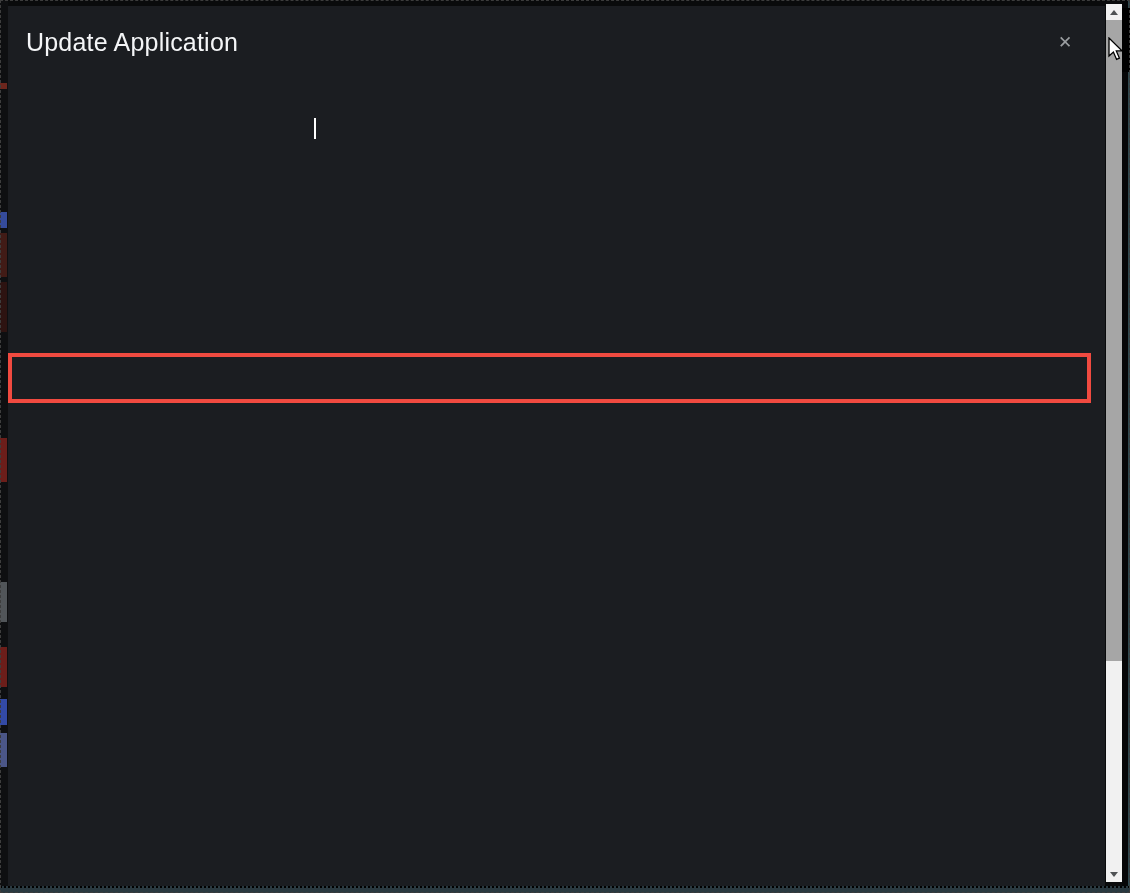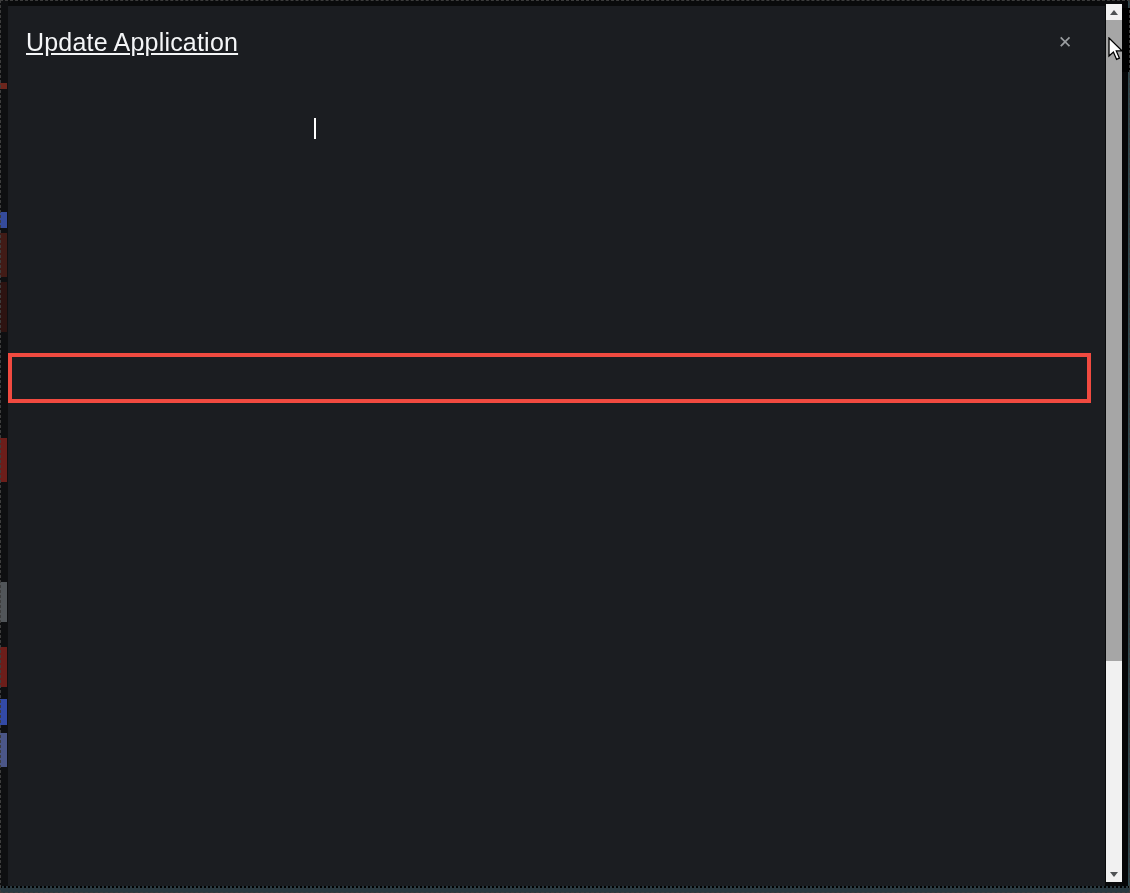--- a/index.html
+++ b/index.html
@@ -10,21 +10,21 @@
   
   .marquee { position:absolute; inset:0; border:1px dashed #3d3d3d; pointer-events:none; z-index:60; }
   .left-strip { position:absolute; left:0; top:0; width:8px; height:893px; background:#0e0f11; z-index:1; }
   .frag { position:absolute; left:0; width:7px; opacity:.85; }
   .right-strip { position:absolute; left:1122px; top:0; width:8px; height:893px; background:#060607; z-index:5; }
   .right-edge-line { position:absolute; left:1128px; top:0; width:2px; height:893px; background:#31484e; z-index:6; }
   .bottom-strip { position:absolute; left:0; top:886px; width:1130px; height:7px; background:#2a3940; border-top:2px dotted #000; z-index:55; }
 
   
   .modal { position:absolute; left:8px; top:6px; width:1097px; height:880px; background:#1b1d21; z-index:2; }
-  .title { position:absolute; left:18px; top:22px; font-size:25px; font-weight:500; color:#f4f5f7; letter-spacing:.2px;text-decoration:underline; }
+  .title { position:absolute; left:18px; top:22px; font-size:25px; font-weight:500; color:#f4f5f7; letter-spacing:.2px; }
   .close-x { position:absolute; left:1050px; top:26px; font-size:17px; color:#9a9da0; cursor:default; }
 
   .lbl { position:absolute; font-size:14px; font-weight:bold; color:#f2f4f6; white-space:nowrap; }
   .req { color:#c9190b; font-weight:bold; margin-left:5px; font-size:13px; }
   .helper { position:absolute; font-size:14px; color:#d0d3d7; white-space:nowrap; }
 
   .field { position:absolute; background:#1f2226; border:1px solid #383c41; border-bottom:1px solid #6a6e73;
            color:#f6f7f8; font-size:16px; font-family:"Liberation Sans", sans-serif; padding:0 12px; outline:none; }
   input.field { height:36px; }
   .field.focused { border:2px solid #f2f2f2; border-radius:3px; background:#1d2023; }

